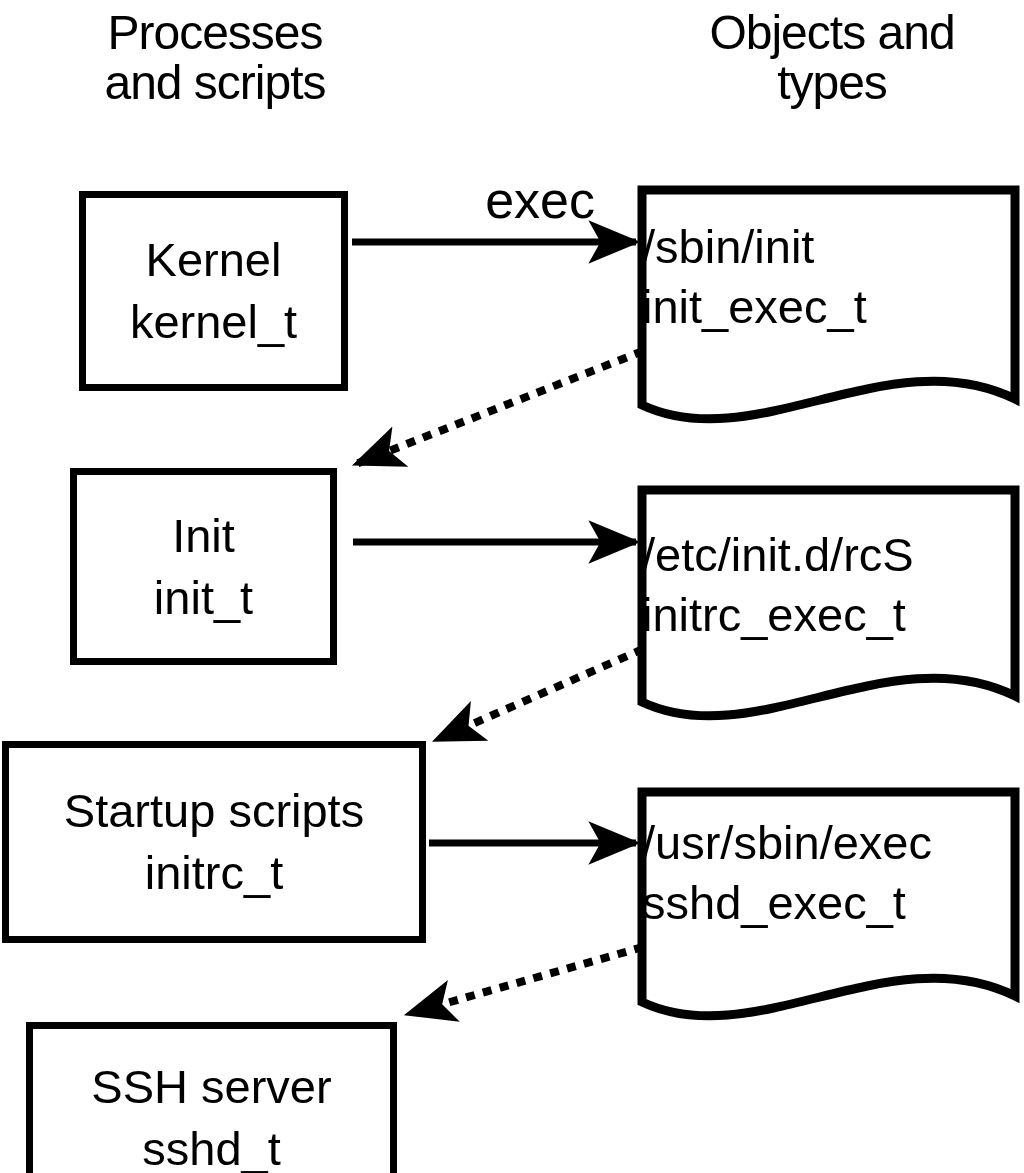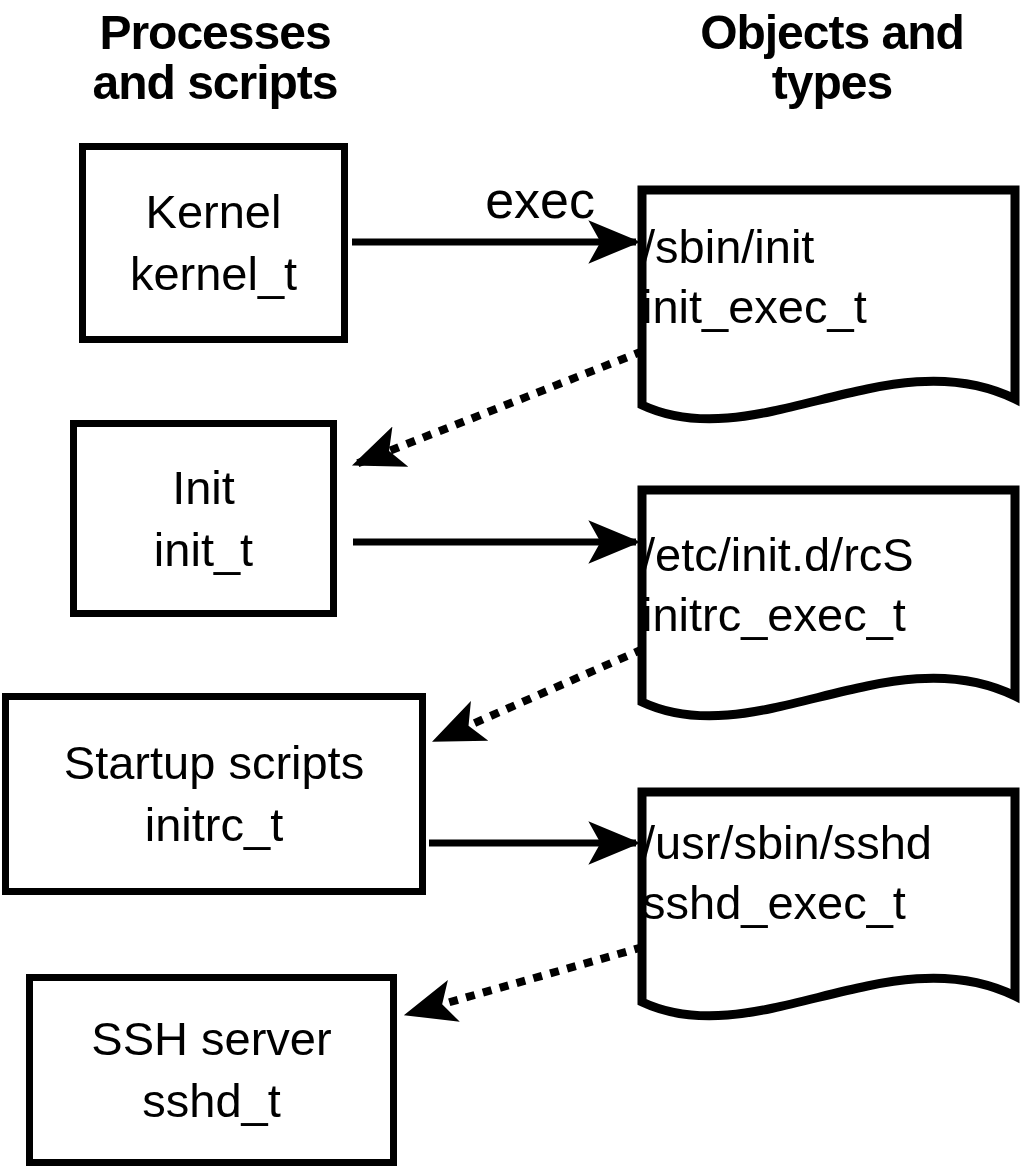--- a/index.html
+++ b/index.html
@@ -13,37 +13,38 @@
     height: 1173px;
     background: #ffffff;
     font-family: "Liberation Sans", sans-serif;
     color: #000000;
     overflow: hidden;
   }
   .col-header {
     position: absolute;
     text-align: center;
     font-size: 48px;
-    font-weight: bold;
+    font-weight: normal;
     line-height: 50px;
     letter-spacing: -1px;
     white-space: nowrap;
   }
   .process-box {
     position: absolute;
     box-sizing: border-box;
     border: 7px solid #000000;
     background: #ffffff;
     display: flex;
     flex-direction: column;
     align-items: center;
     justify-content: center;
     text-align: center;
     font-size: 47px;
     line-height: 62px;
+    margin-top: 48px;
   }
   .doc-label {
     position: absolute;
     left: 642px;
     width: 373px;
     text-align: left;
     font-size: 47px;
     line-height: 60px;
   }
   .edge-label {
@@ -132,17 +133,17 @@
 
   <div class="doc-label" style="top:217px;">
     <div>/sbin/init</div>
     <div>init_exec_t</div>
   </div>
   <div class="doc-label" style="top:517px;margin-top:8px;">
     <div>/etc/init.d/rcS</div>
     <div>initrc_exec_t</div>
   </div>
   <div class="doc-label" style="top:813px;">
-    <div>/usr/sbin/sshd</div>
+    <div>/usr/sbin/exec</div>
     <div>sshd_exec_t</div>
   </div>
 
 </div>
 
 </body></html>

